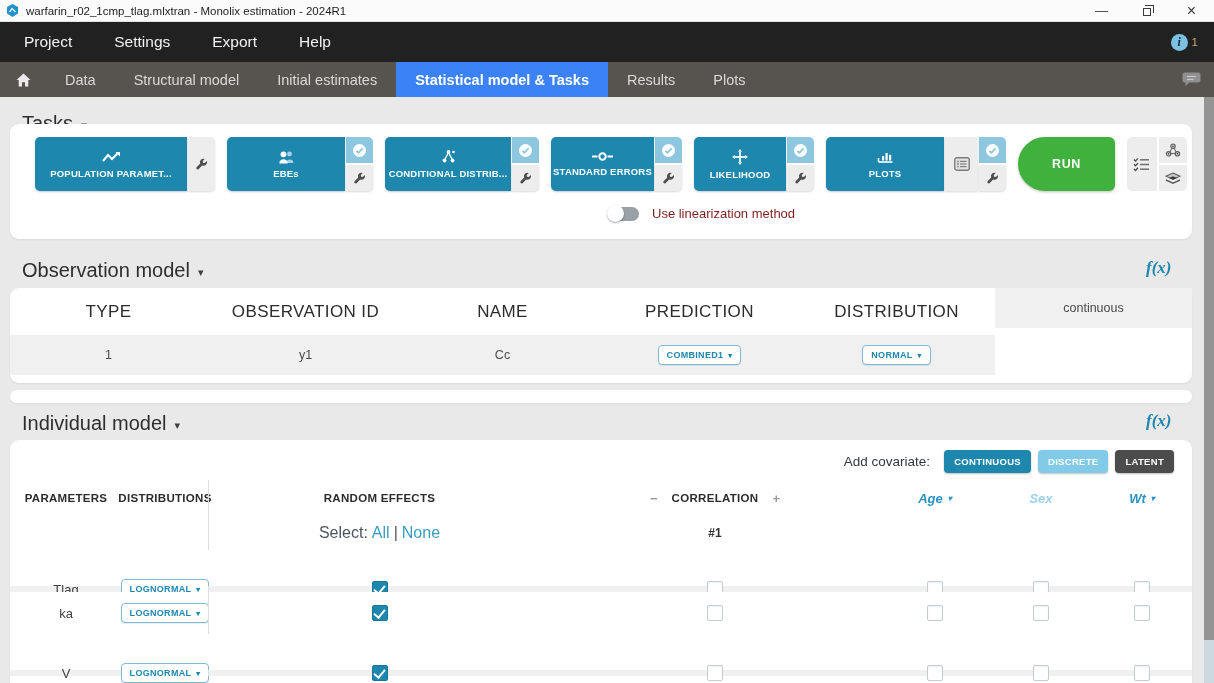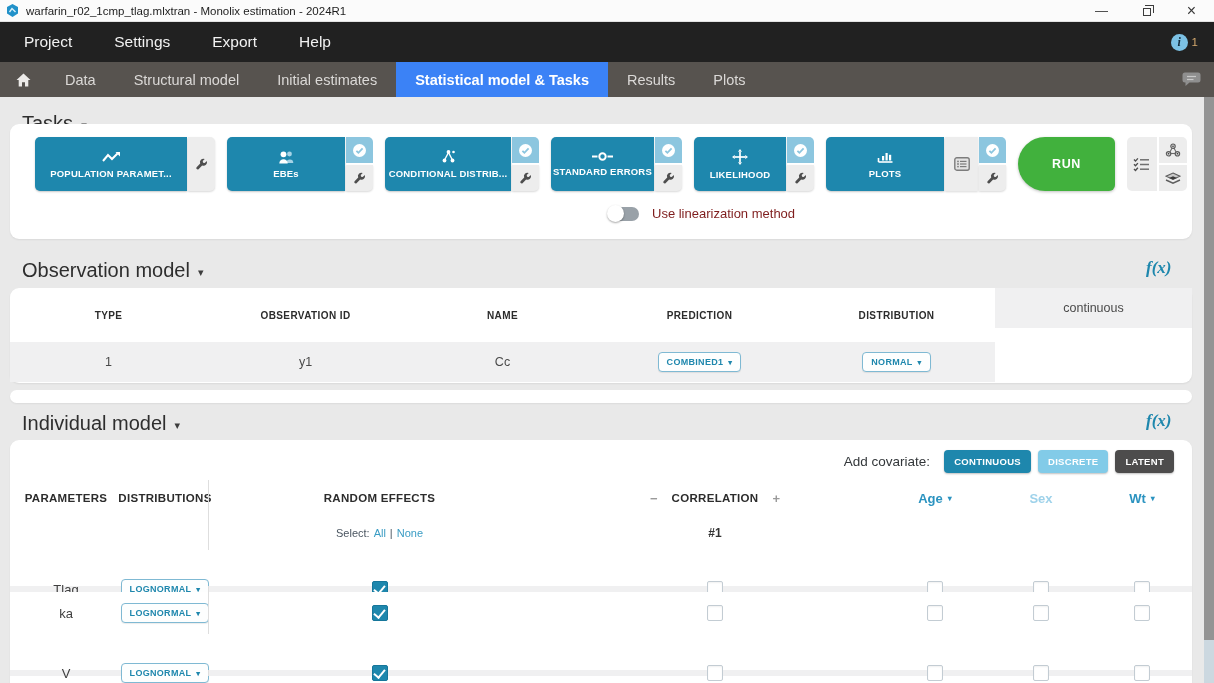--- a/index.html
+++ b/index.html
@@ -68,44 +68,44 @@
   .util-cell.bot { border-radius:0 0 5px 0; }
 
   
   .linearize { position:absolute; top:82px; left:598px; display:flex; align-items:center; gap:13px; }
   .toggle { width:31px; height:14px; background:#99a1a8; border-radius:8px; position:relative; }
   .toggle-knob { position:absolute; left:-1px; top:-2px; width:17px; height:17px; border-radius:50%; background:#fff; box-shadow:0 1px 2px rgba(0,0,0,0.35); }
   .linearize-label { font-size:13px; color:#7f1d1d; }
 
   
   .obs-grid { display:grid; grid-template-columns:repeat(6,197px); }
-  .obs-head { height:54px; display:flex; align-items:center; justify-content:center; font-size:10px; font-weight:bold; letter-spacing:.4px; color:#2c2c2c; }
+  .obs-head { height:47px; display:flex; align-items:center; justify-content:center; font-size:17px; font-weight:normal; letter-spacing:.4px; color:#2c2c2c; }
   .obs-cell { height:40px; background:#f0f0f1; display:flex; align-items:center; justify-content:center; font-size:12.5px; color:#4a4a4a; }
 
   .dd-btn { display:inline-flex; align-items:center; gap:5px; border:1px solid #7fb9d3; border-radius:4px; background:#fdfefe; color:#1e87ad; font-size:9px; font-weight:bold; letter-spacing:.3px; padding:4px 8px; box-shadow:0 1px 1px rgba(0,0,0,0.08); white-space:nowrap; }
   .dd-caret { font-size:7.5px; padding-top:1px; }
 
   
   .cov-row { position:absolute; top:10px; right:18px; display:flex; align-items:center; gap:7px; }
   .cov-label { font-size:13.5px; color:#33373a; margin-right:7px; }
   .cov-btn { color:#fff; font-size:9.5px; font-weight:bold; letter-spacing:.3px; padding:6px 10px; border-radius:4px; box-shadow:0 1px 2px rgba(0,0,0,0.25); }
   .cov-continuous { background:#1e87ad; }
   .cov-discrete { background:#82cbe8; }
   .cov-latent { background:#4d4c4c; }
 
   .ind-grid { position:absolute; top:40px; left:0; display:grid; grid-template-columns:112px 86px 342px 330px 110px 102px 100px; grid-template-rows:36px 34px 42px 42px 42px; }
   .ind-grid > div { display:flex; align-items:center; justify-content:center; }
   .hd { font-size:11.5px; font-weight:bold; letter-spacing:.3px; color:#2c2c2c; }
   .bl { border-left:1px solid #dedede; }
   .corr-head { gap:14px; }
   .corr-sign { color:#9a9a9a; font-weight:bold; font-size:13px; }
-  .cov-head { font-size:13px; font-weight:bold; color:#2b93c0; gap:5px; }
+  .cov-head { font-size:13px; font-weight:bold; color:#2b93c0; gap:5px;font-style:italic; }
   .cov-head .dd-caret { font-size:8px; color:#2b93c0; }
   .cov-head.dim { color:#9ed2ea; }
-  .select-line { font-size:11px; color:#4a5560; gap:4px; }
+  .select-line { font-size:16px; color:#4a5560; gap:4px; }
   .link { color:#3a9cc4; }
   .hash { font-size:12px; font-weight:bold; color:#333; }
   .r-odd { background:#f0f0f1;margin-top:36px; }
   .r-even { background:#ffffff; }
   .param-name { font-size:13px; color:#3f3f3f; }
 
   .checkbox { width:16px; height:16px; border-radius:2px; background:#fff; border:1px solid #c3ccd3; box-shadow:inset 0 1px 2px rgba(0,0,0,0.06); display:flex; align-items:center; justify-content:center; }
   .checkbox.checked { background:#1e87ad; border-color:#16769a; box-shadow:none; }
   .checkbox.checked::after { content:""; width:5px; height:9px; border:solid #fff; border-width:0 2.5px 2.5px 0; transform:rotate(40deg); margin-top:-2px; }
 

